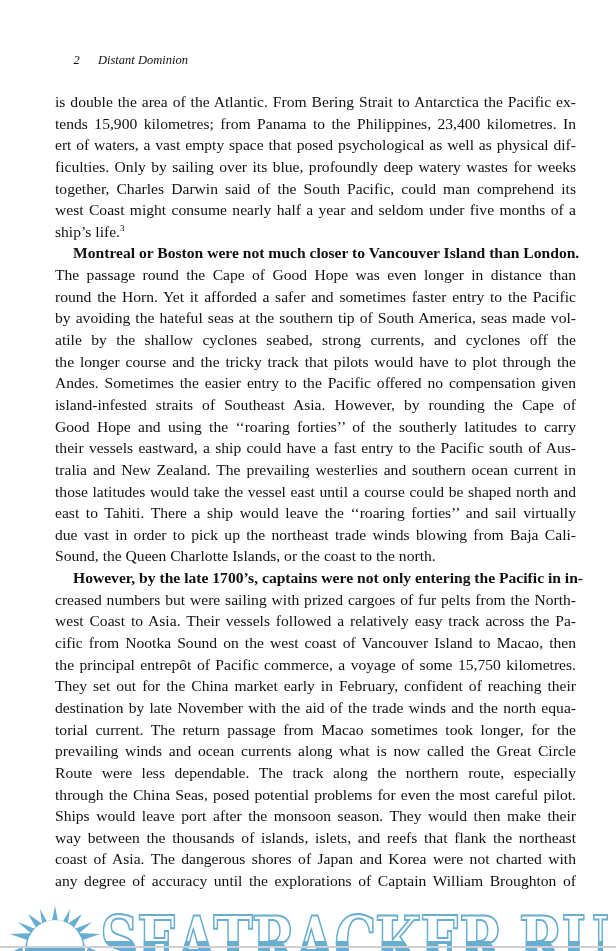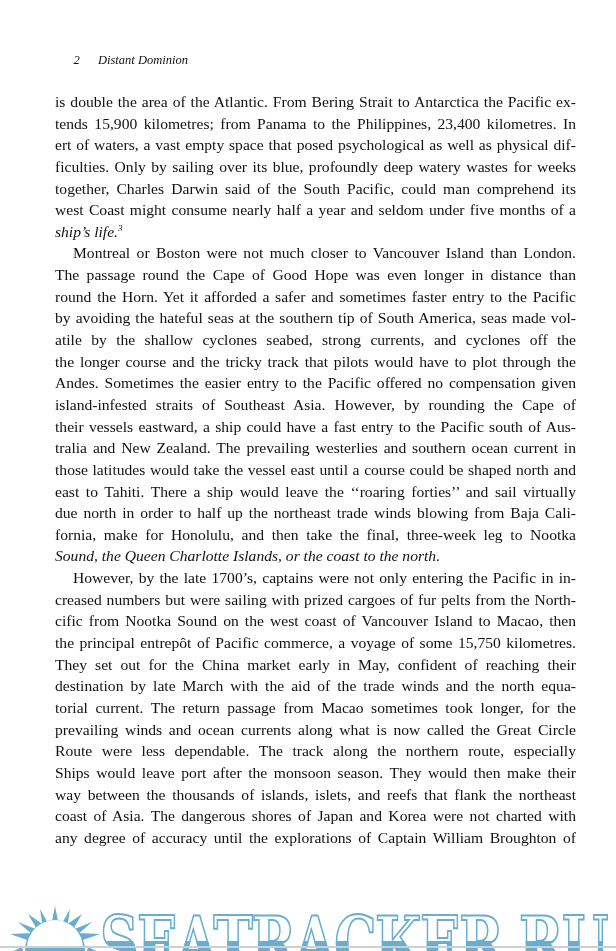--- a/index.html
+++ b/index.html
@@ -10,22 +10,22 @@
       font-family: "Liberation Serif", serif; font-style: italic;
       font-size: 12.5px; color: #111; text-align: center;
     }
     .running-head .folio { display: inline-block; width: 43px; }
     .body-text {
       position: absolute; left: 55px; top: 91px; width: 521px;
       font-family: "Liberation Serif", serif; font-size: 15.6px;
       line-height: 21.65px; color: #111;
     }
     .line { display: block; white-space: nowrap; text-align: justify; text-align-last: justify; height: 21.65px; overflow: visible; }
-    .line.last { text-align-last: left; font-style: italic; }
-    .line.indent { padding-left: 18px; }
+    .line.last { text-align-last: left; }
+    .line.indent { padding-left: 18px; font-weight: bold; }
     sup { font-size: 9px; line-height: 0; vertical-align: 6px; }
     .watermark { position: absolute; left: 0; top: 904px; width: 616px; height: 83px; pointer-events: none; }
     .wm-text {
       position: absolute; left: 100px; top: 0px;
       font-family: "DejaVu Serif", serif; font-weight: bold;
       font-size: 74px; letter-spacing: -2px; line-height: 80px;
       color: transparent;
       background: linear-gradient(to bottom, #ffffff 0%, #ffffff 46%, #67aed1 46%, #67aed1 100%);
       -webkit-background-clip: text; background-clip: text;
       -webkit-text-stroke: 2px #67aed1;
@@ -54,37 +54,39 @@
     <span class="line last"><span>ship’s life.</span><sup>3</sup></span>
 
     <span class="line indent">Montreal or Boston were not much closer to Vancouver Island than London.</span>
     <span class="line">The passage round the Cape of Good Hope was even longer in distance than</span>
     <span class="line">round the Horn. Yet it afforded a safer and sometimes faster entry to the Pacific</span>
     <span class="line">by avoiding the hateful seas at the southern tip of South America, seas made vol-</span>
     <span class="line">atile by the shallow cyclones seabed, strong currents, and cyclones off the</span>
     <span class="line">the longer course and the tricky track that pilots would have to plot through the</span>
     <span class="line">Andes. Sometimes the easier entry to the Pacific offered no compensation given</span>
     <span class="line">island-infested straits of Southeast Asia. However, by rounding the Cape of</span>
+    <span class="line">Good Hope and using the ‘‘roaring forties’’ of the southerly latitudes to carry</span>
     <span class="line">their vessels eastward, a ship could have a fast entry to the Pacific south of Aus-</span>
     <span class="line">tralia and New Zealand. The prevailing westerlies and southern ocean current in</span>
     <span class="line">those latitudes would take the vessel east until a course could be shaped north and</span>
     <span class="line">east to Tahiti. There a ship would leave the ‘‘roaring forties’’ and sail virtually</span>
-    <span class="line">due north in order to half up the northeast trade winds blowing from Baja Cali-</span>
-    <span class="line">fornia, make for Honolulu, and then take the final, three-week leg to Nootka</span>
+    <span class="line">due vast in order to pick up the northeast trade winds blowing from Baja Cali-</span>
     <span class="line last">Sound, the Queen Charlotte Islands, or the coast to the north.</span>
 
     <span class="line indent">However, by the late 1700’s, captains were not only entering the Pacific in in-</span>
     <span class="line">creased numbers but were sailing with prized cargoes of fur pelts from the North-</span>
+    <span class="line">west Coast to Asia. Their vessels followed a relatively easy track across the Pa-</span>
     <span class="line">cific from Nootka Sound on the west coast of Vancouver Island to Macao, then</span>
     <span class="line">the principal entrepôt of Pacific commerce, a voyage of some 15,750 kilometres.</span>
-    <span class="line">They set out for the China market early in May, confident of reaching their</span>
-    <span class="line">destination by late March with the aid of the trade winds and the north equa-</span>
+    <span class="line">They set out for the China market early in February, confident of reaching their</span>
+    <span class="line">destination by late November with the aid of the trade winds and the north equa-</span>
     <span class="line">torial current. The return passage from Macao sometimes took longer, for the</span>
     <span class="line">prevailing winds and ocean currents along what is now called the Great Circle</span>
     <span class="line">Route were less dependable. The track along the northern route, especially</span>
+    <span class="line">through the China Seas, posed potential problems for even the most careful pilot.</span>
     <span class="line">Ships would leave port after the monsoon season. They would then make their</span>
     <span class="line">way between the thousands of islands, islets, and reefs that flank the northeast</span>
     <span class="line">coast of Asia. The dangerous shores of Japan and Korea were not charted with</span>
     <span class="line">any degree of accuracy until the explorations of Captain William Broughton of</span>
 
   </div>
 
   <div class="watermark">
     <svg width="110" height="83" viewBox="0 0 110 83" style="position:absolute;left:0;top:0;">
       <g fill="#67aed1">

